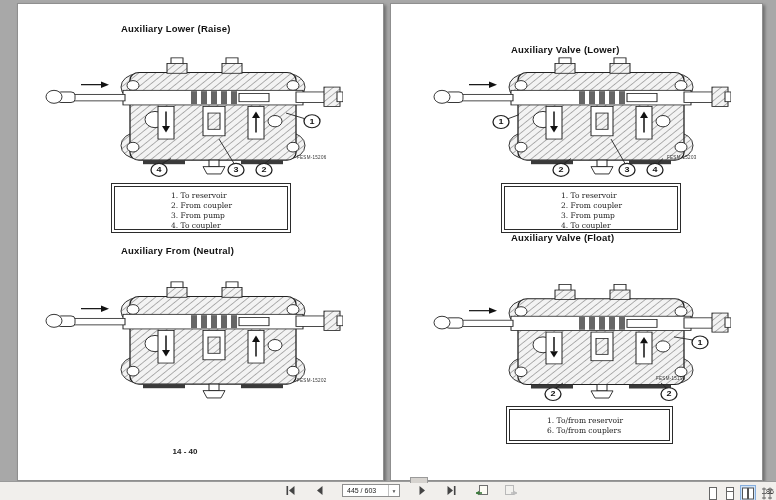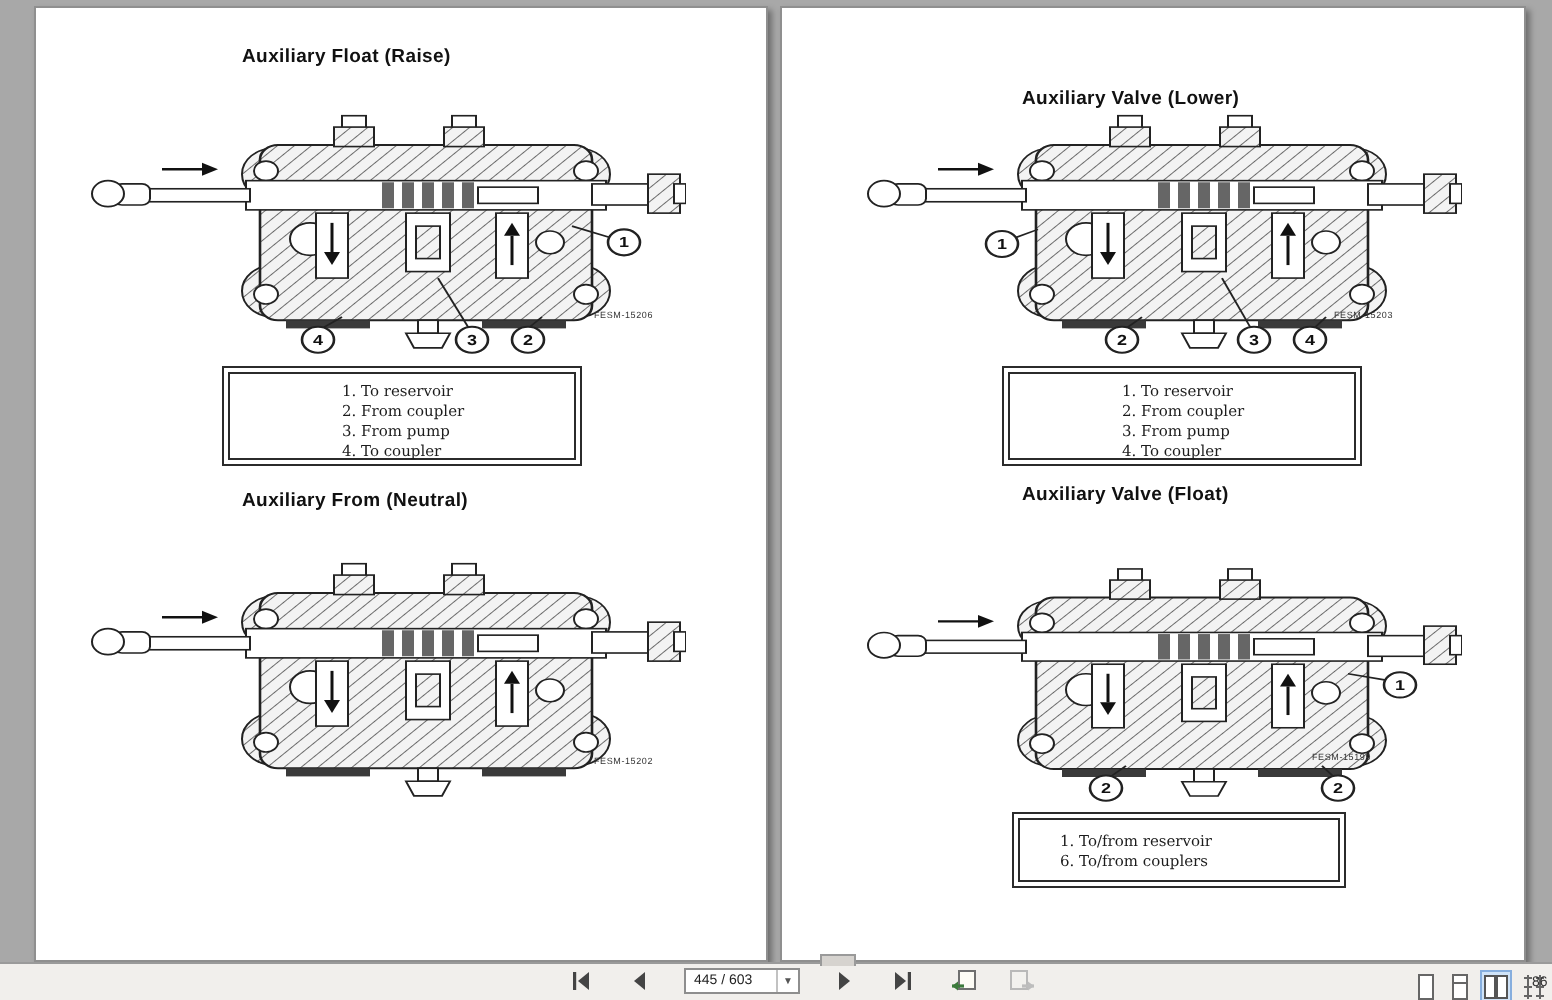--- a/index.html
+++ b/index.html
@@ -28,21 +28,21 @@
   .legend{
     position:absolute;border:1px solid #2b2b2b;padding:2px;box-sizing:border-box;background:#fff;
   }
   .legend-inner{
     border:1px solid #2b2b2b;width:100%;height:100%;box-sizing:border-box;
     font-family:"DejaVu Serif",serif;font-size:7.5px;color:#1c1c1c;
     line-height:10px;padding-top:4px;
   }
   .legend-inner div{white-space:nowrap;}
   .pad-4{padding-left:56px;}
-  .pad-2{padding-left:20px;}
+  .pad-2{padding-left:37px;}
   .pageno{
     position:absolute;font:bold 8px "Liberation Sans",sans-serif;color:#222;
     text-align:center;
   }
   
   .lead{stroke:#222;stroke-width:1;}
   .co{fill:#fff;stroke:#222;stroke-width:1.3;}
   .cot{font:bold 9px "Liberation Sans",sans-serif;text-anchor:middle;fill:#111;}
   
   .toolbar{
@@ -138,21 +138,21 @@
       <polygon points="160,156 182,156 178,165 164,165" fill="#fff" stroke="#222"></polygon>
 
       <rect x="100" y="148" width="42" height="5" fill="#3a3a3a"></rect>
       <rect x="198" y="148" width="42" height="5" fill="#3a3a3a"></rect>
     </symbol>
   </defs>
 </svg>
 
 <div class="page page-left">
 
-  <div class="sec-title" style="left:103px;top:19px;">Auxiliary Float (Raise)</div>
+  <div class="sec-title" style="left:103px;top:19px;">Auxiliary Lower (Raise)</div>
 
   <div class="fig" style="left:25px;top:36px;width:300px;height:138px;">
     <svg class="fig-svg" viewBox="0 0 300 170" preserveAspectRatio="none">
       <use href="#valve"></use>
       <line class="lead" x1="243" y1="90" x2="262" y2="97"></line>
       <circle class="co" cx="269" cy="100" r="8"></circle>
       <text class="cot" x="269" y="103">1</text>
       <line class="lead" x1="128" y1="146" x2="118" y2="153"></line>
       <circle class="co" cx="116" cy="160" r="8"></circle>
       <text class="cot" x="116" y="163">4</text>
@@ -177,20 +177,21 @@
 
   <div class="sec-title" style="left:103px;top:241px;">Auxiliary From (Neutral)</div>
 
   <div class="fig" style="left:25px;top:260px;width:300px;height:138px;">
     <svg class="fig-svg" viewBox="0 0 300 170" preserveAspectRatio="none">
       <use href="#valve"></use>
     </svg>
   </div>
   <div class="figcode" style="left:279px;top:374px;">FESM-15202</div>
 
+  <div class="pageno" style="left:0;top:443px;width:334px;">14 - 40</div>
 </div>
 
 <div class="page page-right">
 
   <div class="sec-title" style="left:120px;top:19px;margin-top:21px;">Auxiliary Valve (Lower)</div>
 
   <div class="fig" style="left:40px;top:36px;width:300px;height:138px;">
     <svg class="fig-svg" viewBox="0 0 300 170" preserveAspectRatio="none">
       <use href="#valve"></use>
       <line class="lead" x1="88" y1="92" x2="77" y2="97"></line>
@@ -211,21 +212,21 @@
 
   <div class="legend" style="left:110px;top:179px;width:180px;height:50px;">
     <div class="legend-inner pad-4">
       <div>1. To reservoir</div>
       <div>2. From coupler</div>
       <div>3. From pump</div>
       <div>4. To coupler</div>
     </div>
   </div>
 
-  <div class="sec-title" style="left:120px;top:238px;">Auxiliary Valve (Float)</div>
+  <div class="sec-title" style="left:120px;top:228px;">Auxiliary Valve (Float)</div>
 
   <div class="fig" style="left:40px;top:263px;width:300px;height:135px;">
     <svg class="fig-svg" viewBox="0 0 300 170" preserveAspectRatio="none">
       <use href="#valve"></use>
       <line class="lead" x1="243" y1="88" x2="262" y2="92"></line>
       <circle class="co" cx="269" cy="95" r="8"></circle>
       <text class="cot" x="269" y="98">1</text>
       <line class="lead" x1="132" y1="146" x2="124" y2="153"></line>
       <circle class="co" cx="122" cy="160" r="8"></circle>
       <text class="cot" x="122" y="163">2</text>

